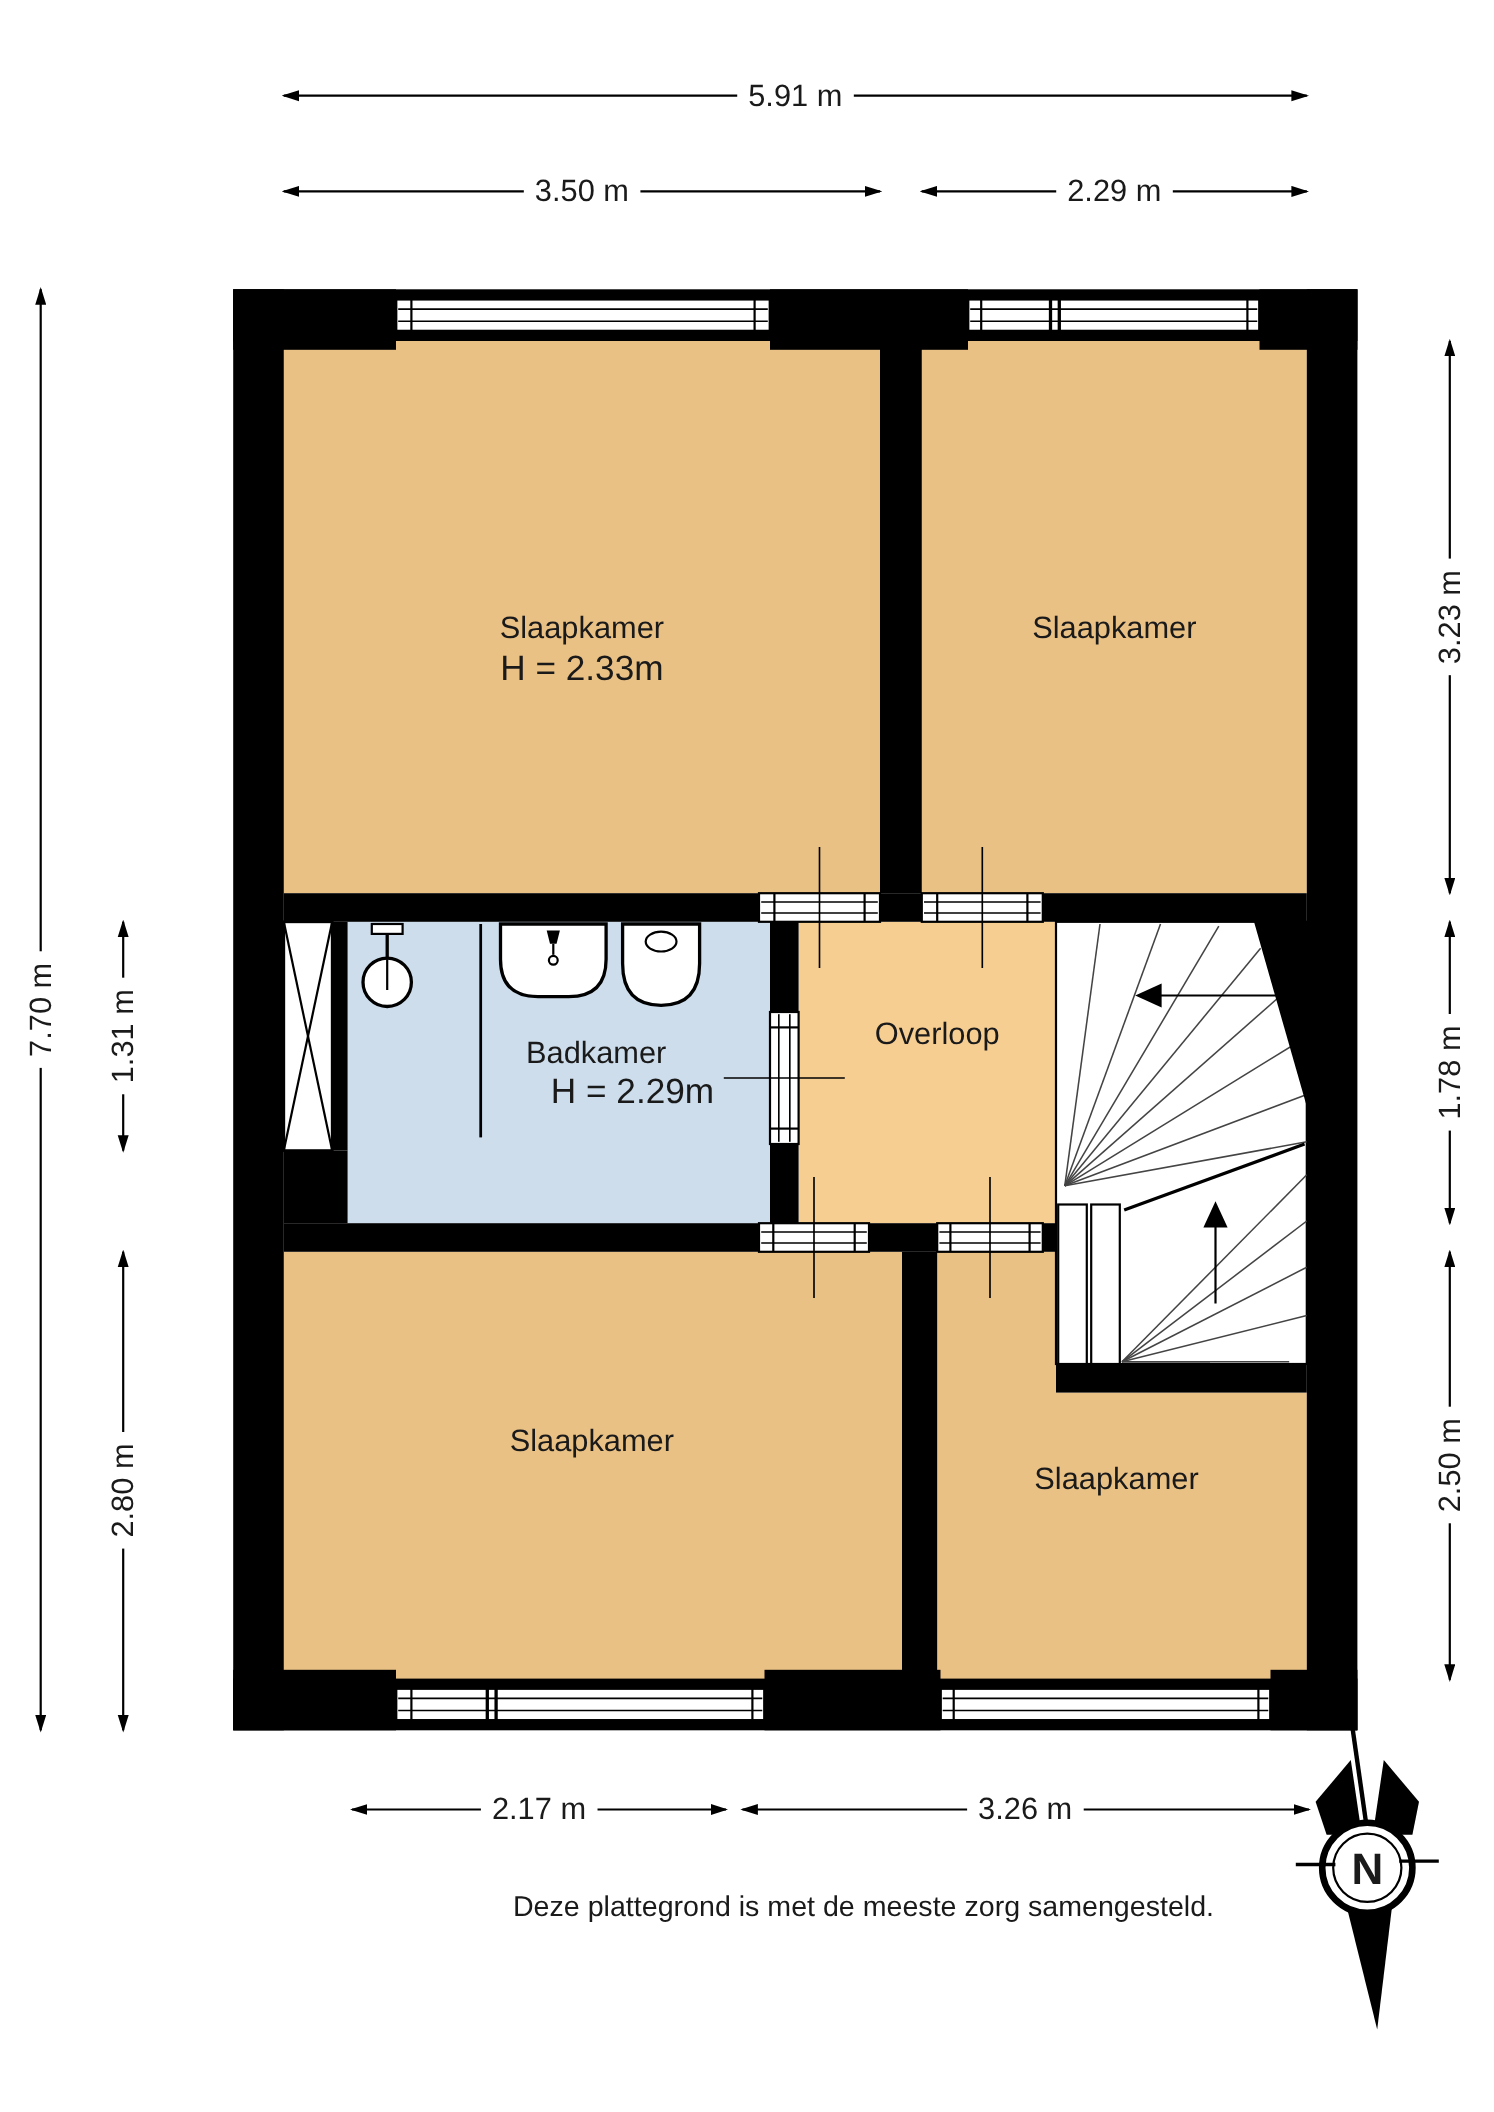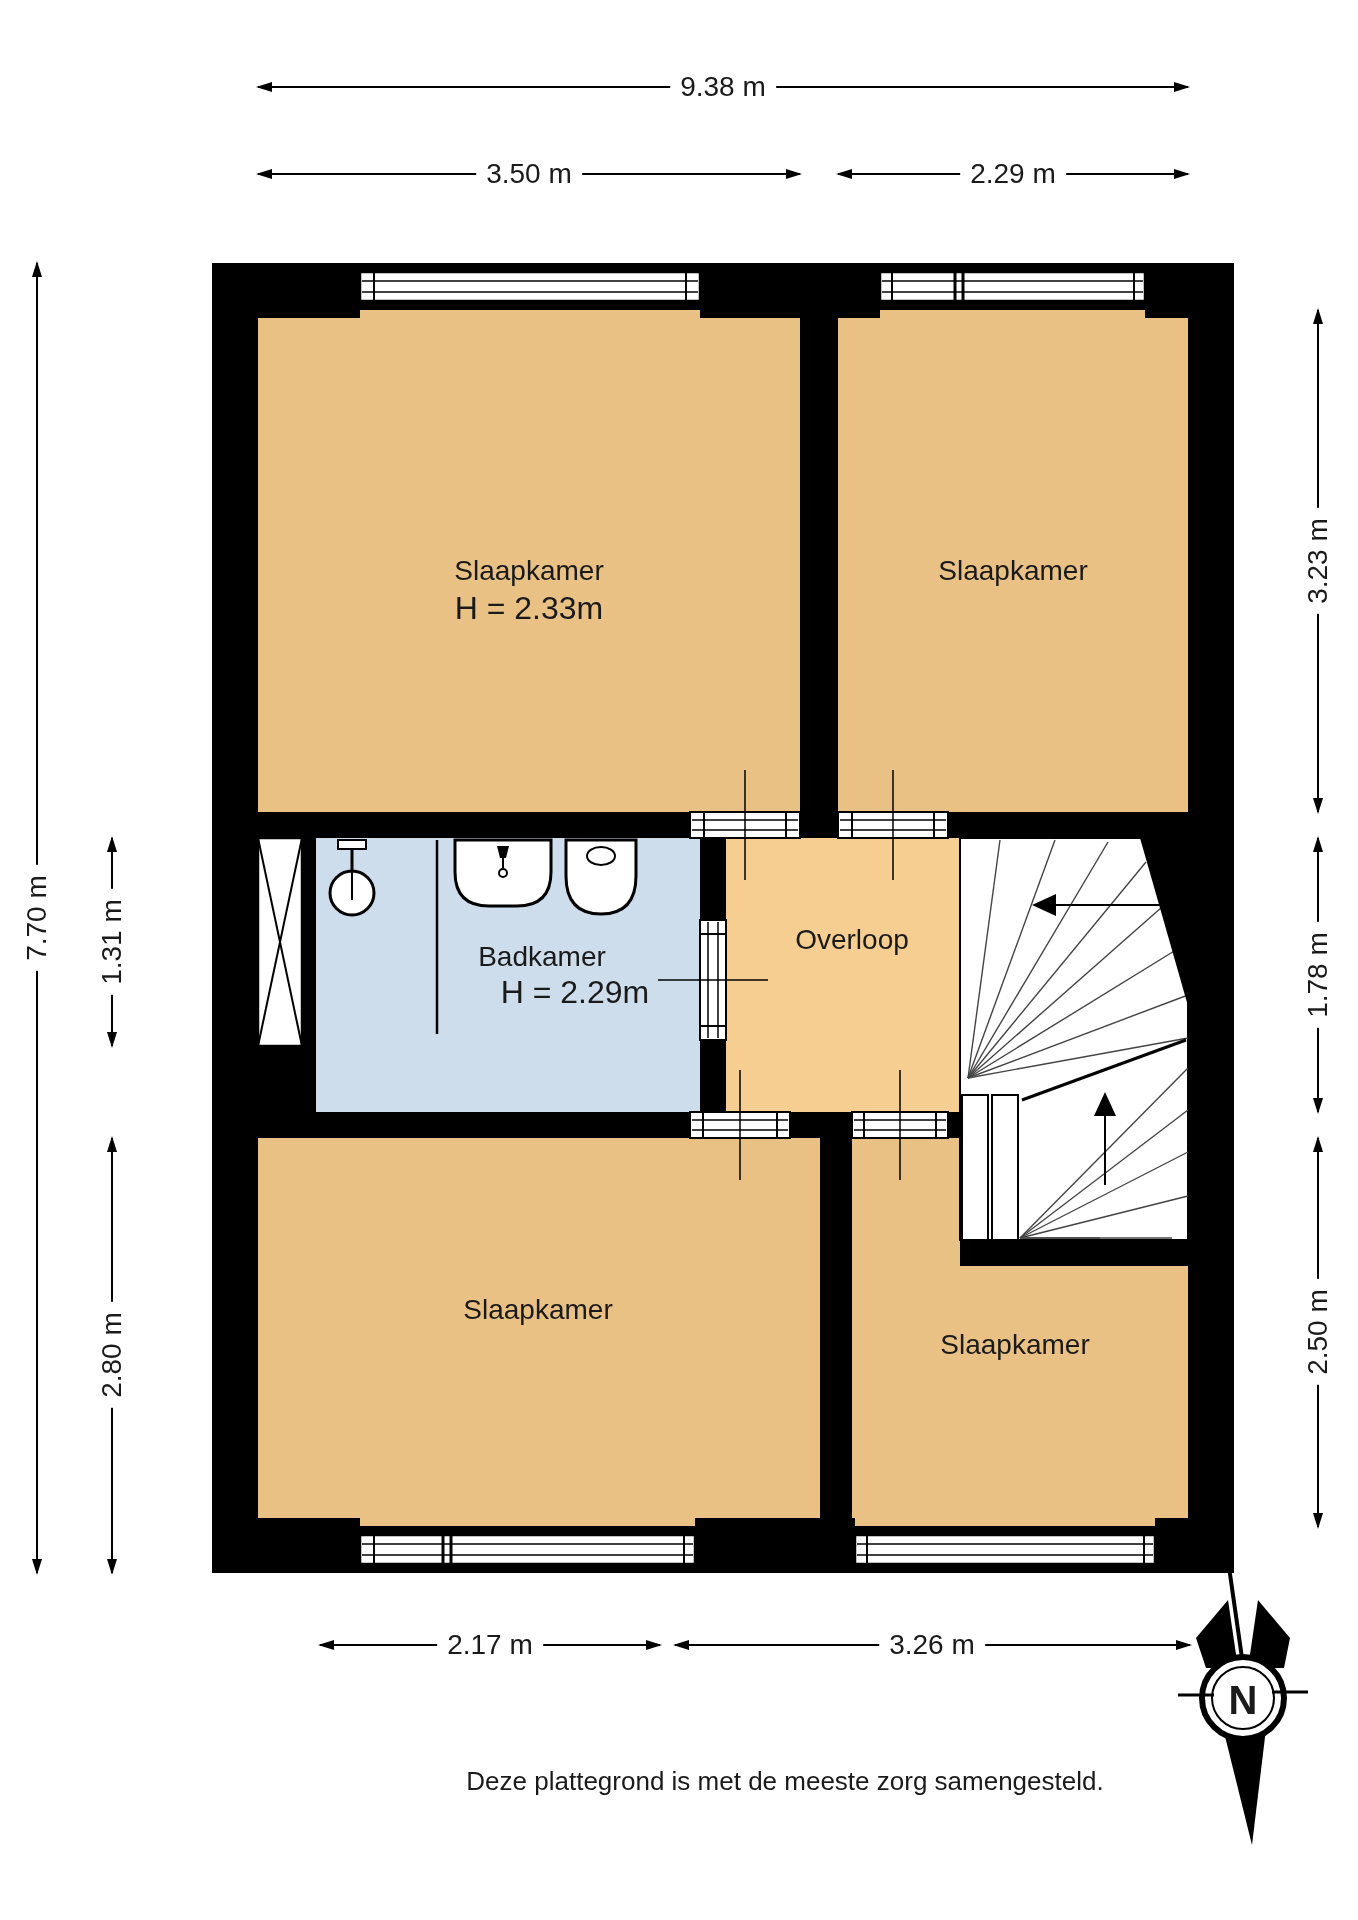--- a/index.html
+++ b/index.html
@@ -4,21 +4,21 @@
 <style>
   html,body{margin:0;padding:0;background:#fff;}
   #canvas{position:relative;width:1358px;height:1920px;background:#fff;overflow:hidden;
           font-family:"Liberation Sans", sans-serif;color:#000;}
   #plan-svg{position:absolute;left:0;top:0;width:1358px;height:1920px;}
   .lbl{position:absolute;transform:translate(-50%,-50%);white-space:nowrap;
        font-size:28px;color:#1a1a1a;text-align:center;}
   .sub{font-size:32px;}
   .dim{font-size:28px;background:#fff;padding:0 10px;}
   .dim.vert{transform:translate(-50%,-50%) rotate(-90deg);padding:0 10px;}
-  .disclaimer{font-size:26px;margin-top:48px;}
+  .disclaimer{font-size:26px;}
   .north{font-size:40px;font-weight:bold;}
 </style>
 </head>
 <body>
 
 <div id="canvas">
 
 <svg id="plan-svg" viewBox="0 0 1358 1920" xmlns="http://www.w3.org/2000/svg">
   <defs>
     <marker id="ahs" markerWidth="16" markerHeight="12" refX="2" refY="5" orient="auto" markerUnits="userSpaceOnUse">
@@ -225,21 +225,21 @@
 
   <div class="lbl" style="left:529px;top:571px;">Slaapkamer</div>
   <div class="lbl sub" style="left:529px;top:608px;">H = 2.33m</div>
   <div class="lbl" style="left:1013px;top:571px;">Slaapkamer</div>
   <div class="lbl" style="left:542px;top:957px;">Badkamer</div>
   <div class="lbl sub" style="left:575px;top:992px;">H = 2.29m</div>
   <div class="lbl" style="left:852px;top:940px;">Overloop</div>
   <div class="lbl" style="left:538px;top:1310px;">Slaapkamer</div>
   <div class="lbl" style="left:1015px;top:1345px;">Slaapkamer</div>
 
-  <div class="lbl dim" style="left:723px;top:87px;">9.38 m</div>
+  <div class="lbl dim" style="left:723px;top:87px;">5.91 m</div>
   <div class="lbl dim" style="left:529px;top:174px;">3.50 m</div>
   <div class="lbl dim" style="left:1013px;top:174px;">2.29 m</div>
   <div class="lbl dim vert" style="left:37px;top:918px;">7.70 m</div>
   <div class="lbl dim vert" style="left:112px;top:942px;">1.31 m</div>
   <div class="lbl dim vert" style="left:112px;top:1355px;">2.80 m</div>
   <div class="lbl dim vert" style="left:1318px;top:561px;">3.23 m</div>
   <div class="lbl dim vert" style="left:1318px;top:975px;">1.78 m</div>
   <div class="lbl dim vert" style="left:1318px;top:1332px;">2.50 m</div>
   <div class="lbl dim" style="left:490px;top:1645px;">2.17 m</div>
   <div class="lbl dim" style="left:932px;top:1645px;">3.26 m</div>

